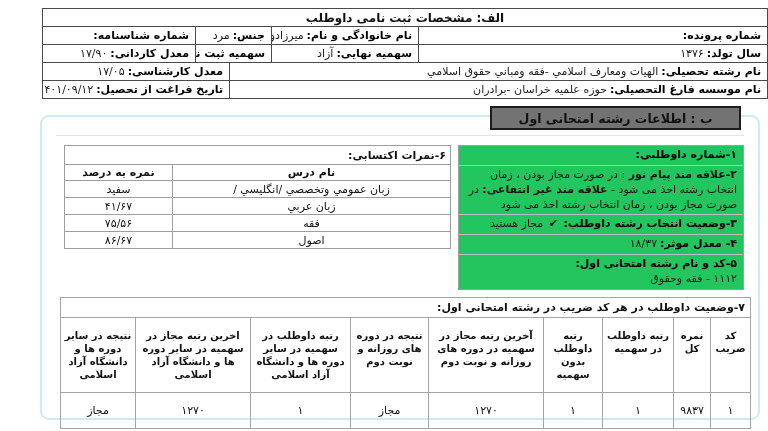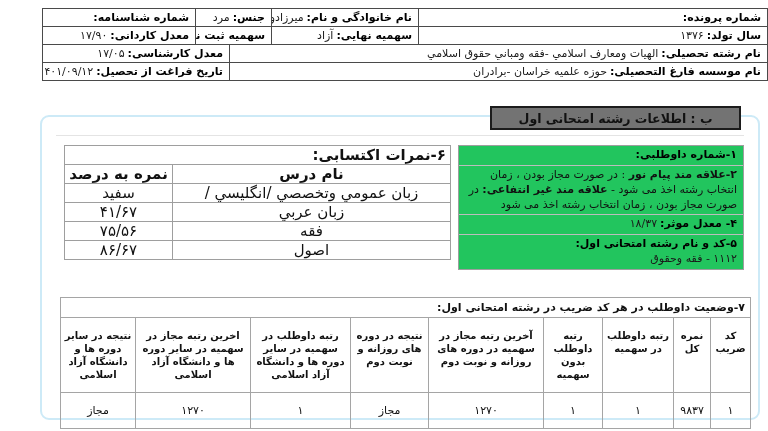--- a/index.html
+++ b/index.html
@@ -51,21 +51,21 @@
     position:absolute; top:28px; right:14px; width:286px;
     border:1px solid #9e9e9e; background:#22c55e; font-size:11px;
   }
   .info-row { padding:2px 6px; border-bottom:1px solid #bdbdbd; line-height:1.35; }
   .info-row:last-child { border-bottom:none; }
   .check { font-weight:bold; margin:0 2px; }
 
   
   table.scores-table {
     position:absolute; top:28px; left:22px; width:386px;
-    border-collapse:collapse; table-layout:fixed; font-size:15px;
+    border-collapse:collapse; table-layout:fixed; font-size:11px;
   }
   table.scores-table td {
     border:1px solid #9e9e9e; text-align:center; vertical-align:middle;
     height:17px; padding:0 4px; overflow:hidden; white-space:nowrap;
   }
   table.scores-table td.tbl-title { text-align:right; font-weight:bold; height:19px; }
   table.scores-table td.hdr { font-weight:bold; height:16px; }
 
   
   table.coef-table {
@@ -87,20 +87,23 @@
 
 <table class="top-table" dir="rtl">
   <colgroup>
     <col style="width:349px">
       <col style="width:147px">
       <col style="width:42px">
       <col style="width:34px">
       <col style="width:153px">
   </colgroup>
   <tbody>
+      <tr>
+    <td class="title-cell" colspan="5">الف: مشخصات ثبت نامی داوطلب</td>
+  </tr>
   <tr>
     <td><span class="lbl">شماره پرونده:</span><span class="val"></span></td>
     <td><span class="lbl">نام خانوادگی و نام:</span><span class="val">میرزادوستي پده ها سجاد</span></td>
     <td colspan="2"><span class="lbl">جنس:</span><span class="val">مرد</span></td>
     <td><span class="lbl">شماره شناسنامه:</span><span class="val"></span></td>
   </tr>
   <tr>
     <td><span class="lbl">سال تولد:</span><span class="val">۱۳۷۶</span></td>
     <td><span class="lbl">سهمیه نهایی:</span><span class="val">آزاد</span></td>
     <td colspan="2"><span class="lbl">سهمیه ثبت نامی:</span></td>
@@ -121,20 +124,25 @@
 
 <div class="outer-box">
   <div class="outer-divider"></div>
 
   <div class="info-box">
     <div class="info-row">
       <span class="lbl">۱-شماره داوطلبی:</span><span class="val"></span>
     </div>
     <div class="info-row">
       <span class="b">۲-علاقه مند پیام نور</span><span> : در صورت مجاز بودن ، زمان انتخاب رشته اخذ می شود - </span><span class="b">علاقه مند غیر انتفاعی:</span><span> در صورت مجاز بودن ، زمان انتخاب رشته اخذ می شود</span>
+    </div>
+    <div class="info-row">
+      <span class="lbl">۳-وضعیت انتخاب رشته داوطلب:</span>
+      <span class="check">✔</span>
+      <span class="val">مجاز هستید</span>
     </div>
     <div class="info-row">
       <span class="lbl">۴- معدل موثر:</span><span class="val">۱۸/۳۷</span>
     </div>
     <div class="info-row">
       <span class="lbl">۵-کد و نام رشته امتحانی اول:</span><br>
       <span class="val">۱۱۱۲ - فقه وحقوق</span>
     </div>
   </div>
 

